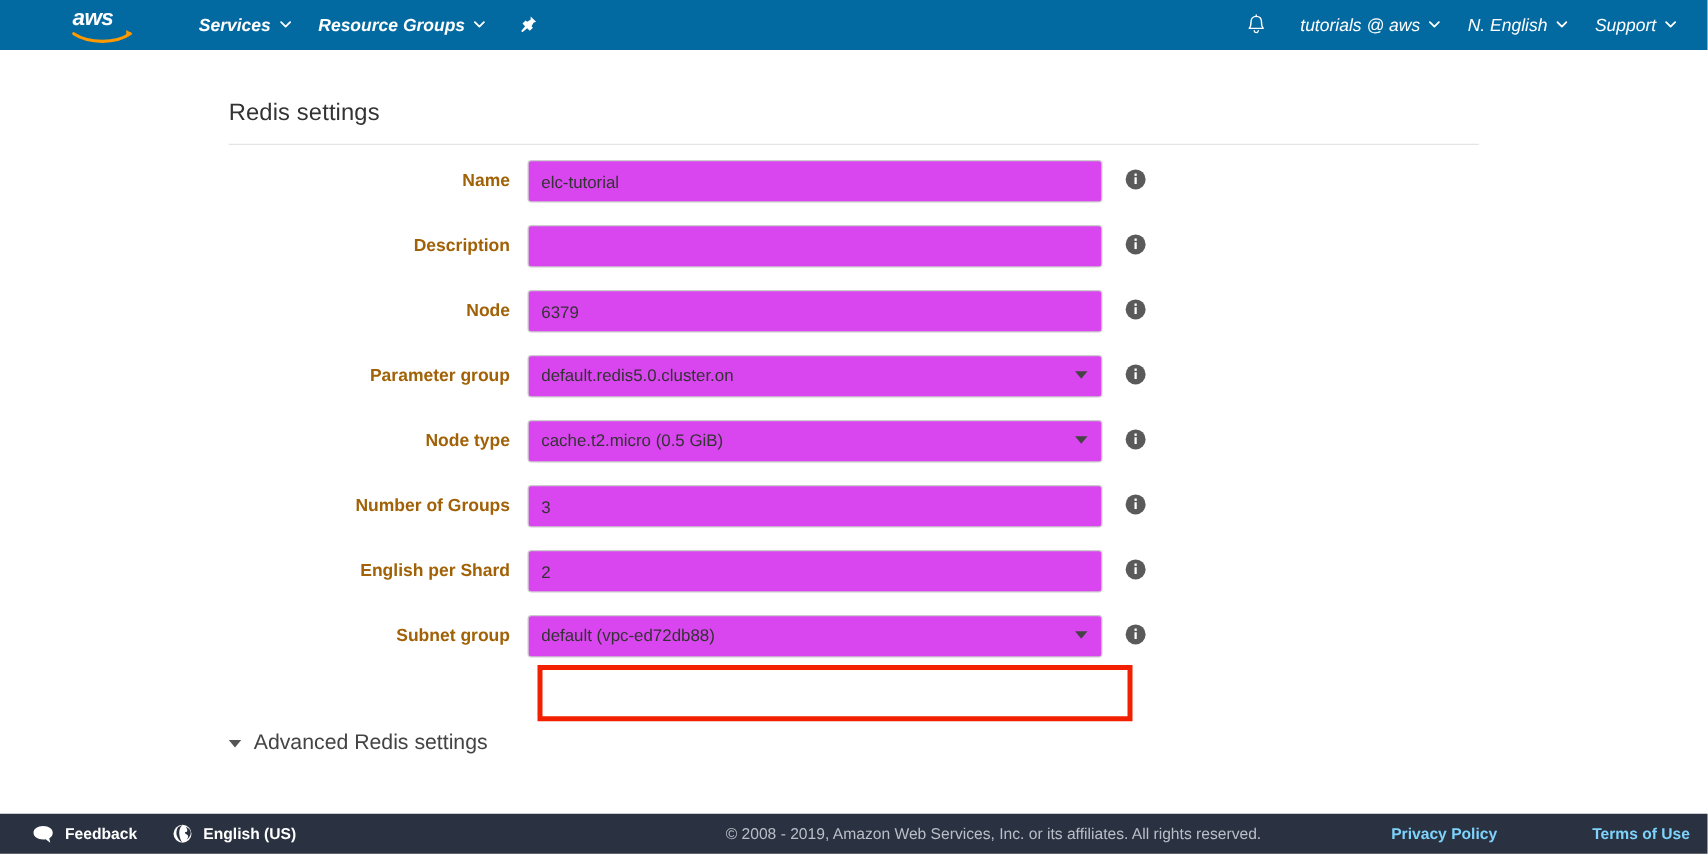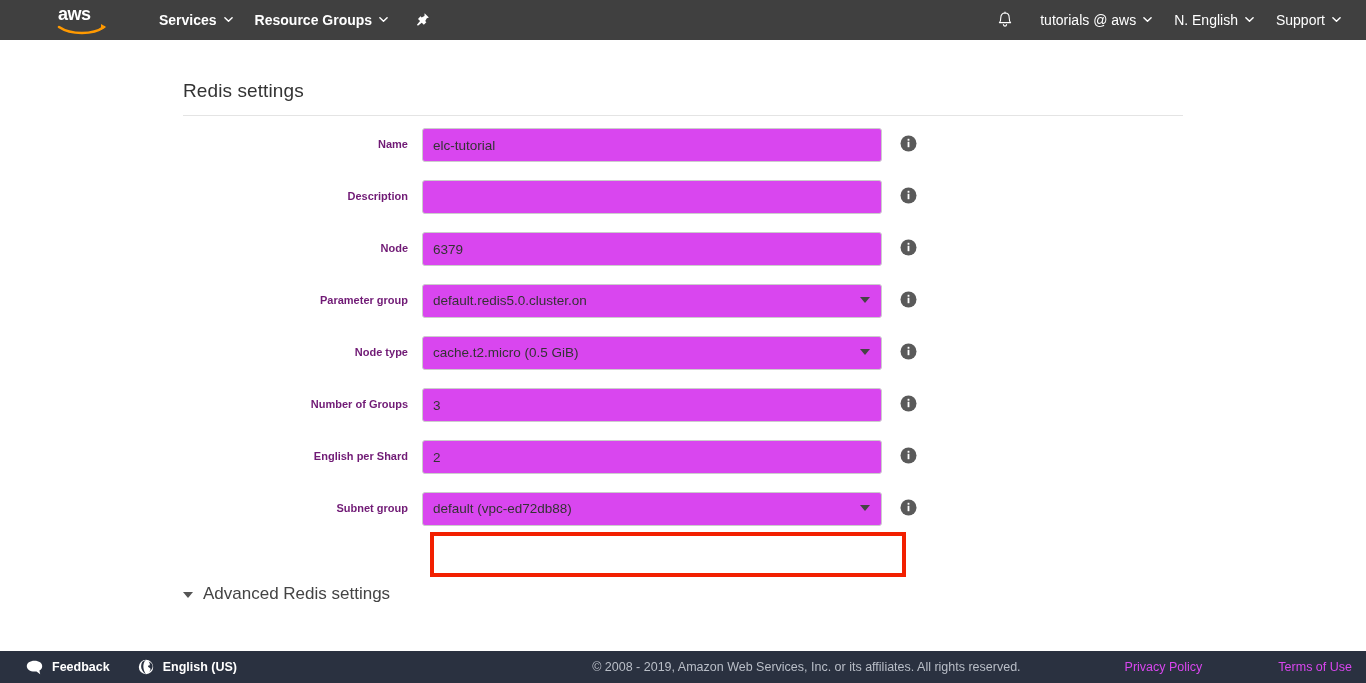--- a/index.html
+++ b/index.html
@@ -12,25 +12,26 @@
     font-family: "Liberation Sans", sans-serif;
     -webkit-font-smoothing: antialiased;
   }
 
   
   .topnav {
     position: absolute;
     top: 0; left: 0;
     width: 1366px;
     height: 40px;
-    background: #404040;
+    background: #0369a1;
     display: flex;
     align-items: center;
     color: #ffffff;
     box-sizing: border-box;
+    font-style: italic;
   }
   .nav-left { display: flex; align-items: center; height: 40px; }
   .nav-right { margin-left: auto; display: flex; align-items: center; height: 40px; padding-right: 14px; }
 
   .aws-logo {
     width: 52px; height: 34px;
     margin-left: 56px; margin-right: 40px;
     position: relative;
     display: block;
   }
@@ -102,23 +103,23 @@
   }
   .row {
     position: relative;
     height: 52px;
     display: flex;
     align-items: flex-start;
   }
   .row-label {
     width: 422px;
     text-align: right;
-    font-size: 11px;
+    font-size: 14px;
     font-weight: bold;
-    color: #701a75;
+    color: #a16207;
     line-height: 33px;
     padding-right: 14px;
     box-sizing: border-box;
     white-space: nowrap;
   }
   .field-wrap {
     position: relative;
     width: 460px;
   }
   .field {
@@ -221,21 +222,21 @@
     white-space: nowrap;
   }
   .foot-link .lbl { margin-left: 9px; }
   .foot-sep { width: 28px; }
   .copyright {
     color: #b9bec7;
     font-weight: normal;
     margin-right: 28px;
     white-space: nowrap;
   }
-  .foot-policy { color: #d946ef; cursor: pointer; font-weight: normal; margin-left: 28px; white-space: nowrap; padding-left: 48px; }
+  .foot-policy { color: #7dd3fc; cursor: pointer; font-weight: bold; margin-left: 28px; white-space: nowrap; padding-left: 48px; }
 </style>
 </head>
 <body>
 
 <div class="topnav">
   <div class="nav-left">
 
     <a class="aws-logo">
       <svg width="52" height="34" viewBox="0 0 52 34">
         <text x="2" y="17" font-family="Liberation Sans, sans-serif" font-size="18" font-weight="bold" fill="#ffffff" letter-spacing="-0.5">aws</text>

